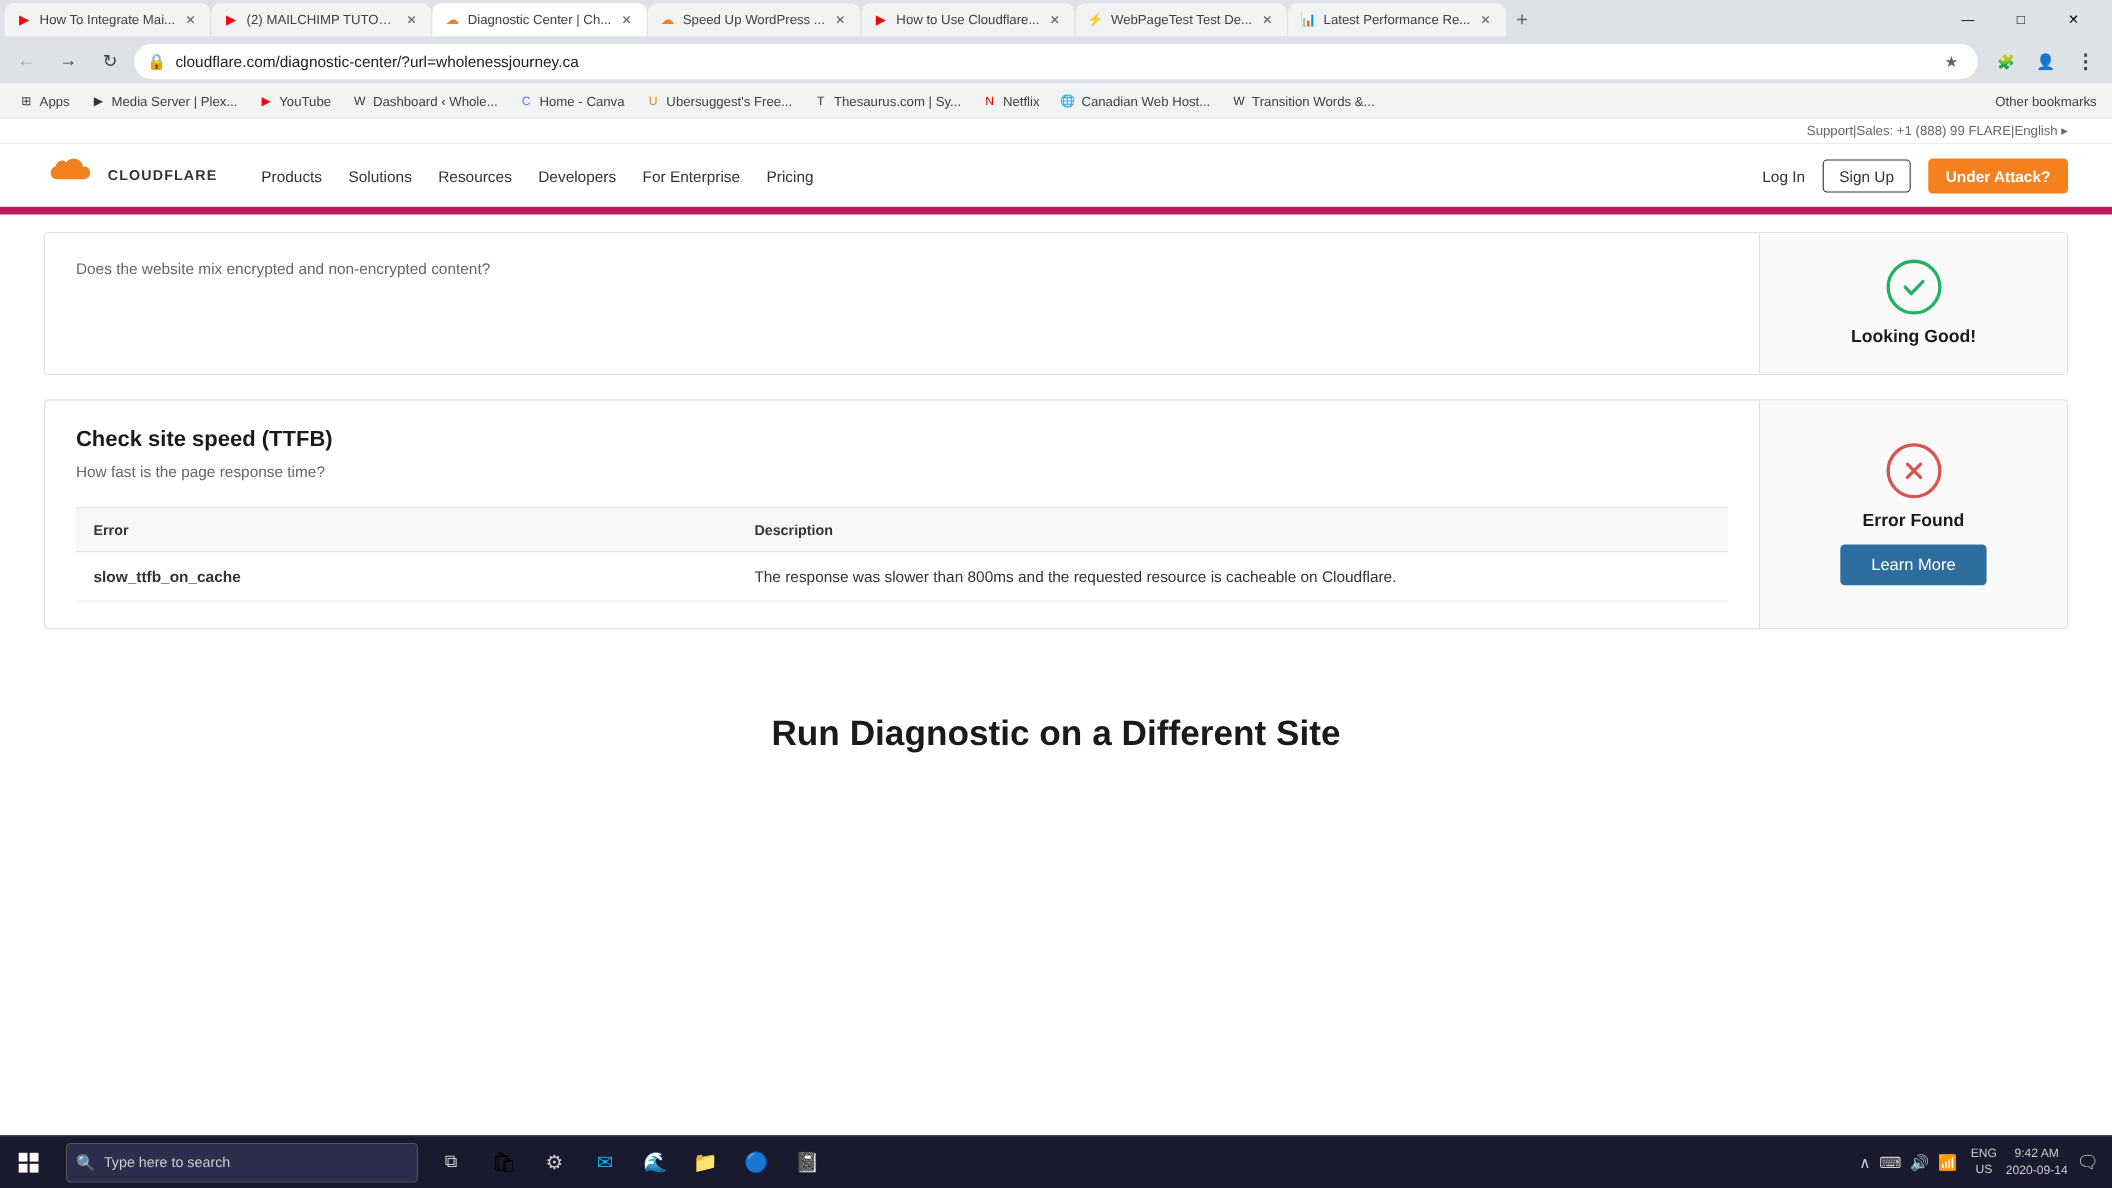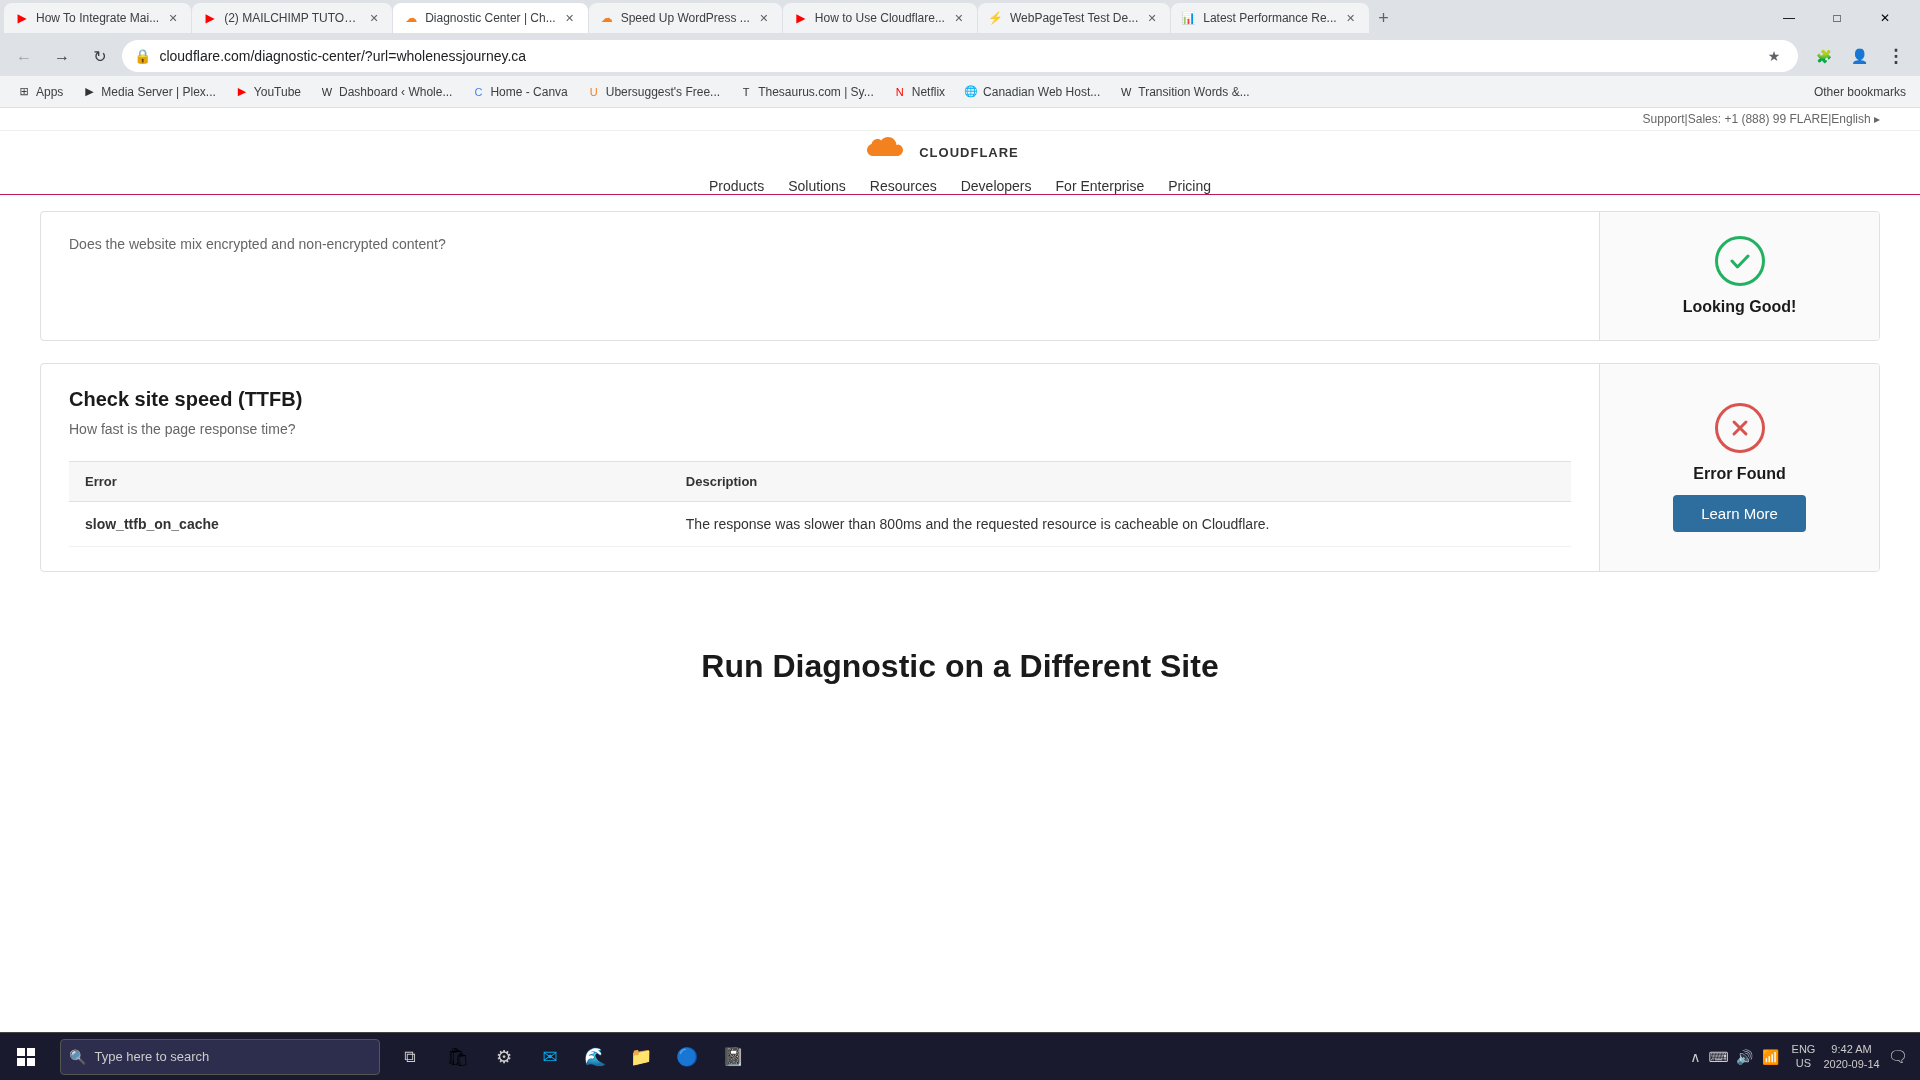--- a/index.html
+++ b/index.html
@@ -31,21 +31,21 @@
     
     .bookmarks-bar { display: flex; align-items: center; height: 32px; background: #f1f3f4; padding: 0 8px; gap: 2px; border-bottom: 1px solid #e0e0e0; }
     .bookmark-item { display: flex; align-items: center; gap: 4px; padding: 3px 8px; border-radius: 4px; cursor: pointer; font-size: 12px; color: #3c4043; white-space: nowrap; }
     .bookmark-favicon { width: 16px; height: 16px; display: flex; align-items: center; justify-content: center; font-size: 11px; }
     .bookmark-more { margin-left: auto; padding: 3px 6px; border-radius: 4px; cursor: pointer; font-size: 12px; color: #3c4043; }
 
     
     .page-content { background: #fff; overflow: hidden; }
 
     
-    .cf-header { display: flex; align-items: center; padding: 0 40px; height: 64px; border-bottom: 1px solid #be185d; background: #fff; flex-direction: column; }
+    .cf-header { display: flex; align-items: center; padding: 0 40px; height: 64px; border-bottom: 7px solid #be185d; background: #fff; }
     .cf-logo { display: flex; align-items: center; gap: 10px; margin-right: 40px; }
     .cf-logo-cloud { font-size: 28px; }
     .cf-logo-text { font-size: 13px; font-weight: bold; letter-spacing: 1px; color: #333; }
     .cf-nav { display: flex; align-items: center; gap: 24px; flex: 1; }
     .cf-nav-item { font-size: 14px; color: #333; cursor: pointer; padding: 4px 0; }
     .cf-nav-right { display: flex; align-items: center; gap: 16px; }
     .cf-top-bar { display: flex; align-items: center; justify-content: flex-end; padding: 4px 40px; font-size: 12px; color: #666; border-bottom: 1px solid #eee; gap: 0; background: #fff; }
 
     
     .main-content { padding: 0 40px; background: #fff; }
@@ -229,20 +229,25 @@
       </span>
       <span class="cf-logo-text">CLOUDFLARE</span>
     </div>
     <div class="cf-nav">
       <span class="cf-nav-item">Products</span>
       <span class="cf-nav-item">Solutions</span>
       <span class="cf-nav-item">Resources</span>
       <span class="cf-nav-item">Developers</span>
       <span class="cf-nav-item">For Enterprise</span>
       <span class="cf-nav-item">Pricing</span>
+    </div>
+    <div class="cf-nav-right">
+      <span style="font-size:14px;cursor:pointer;color:#333;">Log In</span>
+      <span style="font-size:14px;cursor:pointer;color:#333;border:1px solid #333;padding:6px 14px;border-radius:4px;">Sign Up</span>
+      <button style="background:#f48120;color:#fff;border:none;padding:8px 16px;border-radius:4px;font-size:14px;font-weight:600;cursor:pointer;">Under Attack?</button>
     </div>
   </div>
 
   <div class="main-content">
 
     <div class="mixed-content-section" style="margin-top:16px;justify-content:center;">
       <div class="check-left">
         <p class="check-desc">Does the website mix encrypted and non-encrypted content?</p>
       </div>
       <div class="check-right">

